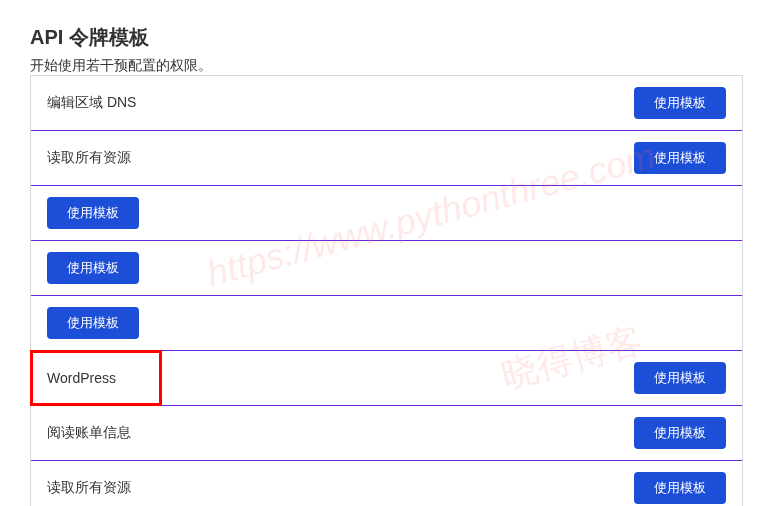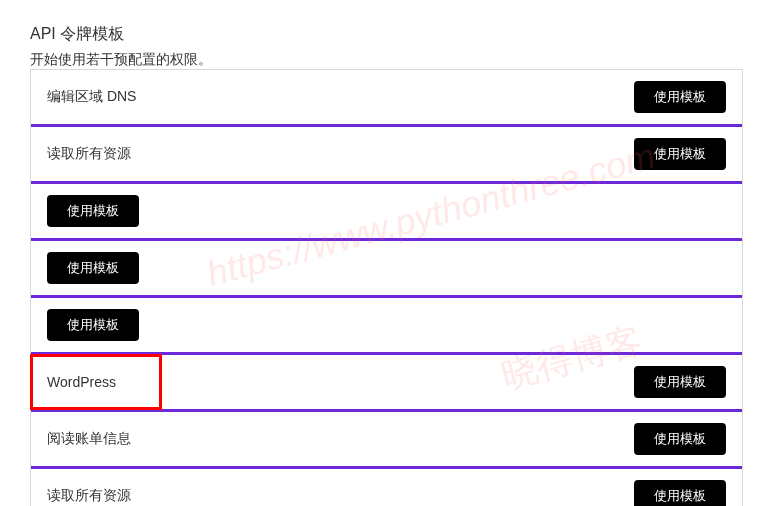--- a/index.html
+++ b/index.html
@@ -7,49 +7,49 @@
       padding: 0;
       box-sizing: border-box;
     }
     body {
       font-family: -apple-system, BlinkMacSystemFont, "Segoe UI", "Microsoft YaHei", sans-serif;
       background: #fff;
       padding: 24px 30px;
       width: 773px;
     }
     .header-title {
-      font-size: 16px;
-      font-weight: 400;
+      font-size: 20px;
+      font-weight: 700;
       color: #333;
       margin-bottom: 6px;
     }
     .header-subtitle {
       font-size: 14px;
       color: #333;
     }
     .template-list {
       border: 1px solid #d9d9d9;
     }
     .template-row {
       display: flex;
       align-items: center;
       justify-content: space-between;
       padding: 11px 16px;
-      border-bottom: 3px solid #6d28d9;
+      border-bottom: 1px solid #6d28d9;
       position: relative;
     }
     .template-row:last-child {
       border-bottom: none;
     }
     .template-label {
       font-size: 14px;
       color: #333;
     }
     .use-button {
-      background: #000000;
+      background: #1d4ed8;
       color: #fff;
       border: none;
       border-radius: 4px;
       padding: 7px 20px;
       font-size: 13px;
       cursor: pointer;
       font-family: inherit;
     }
     .highlight-box {
       position: absolute;

